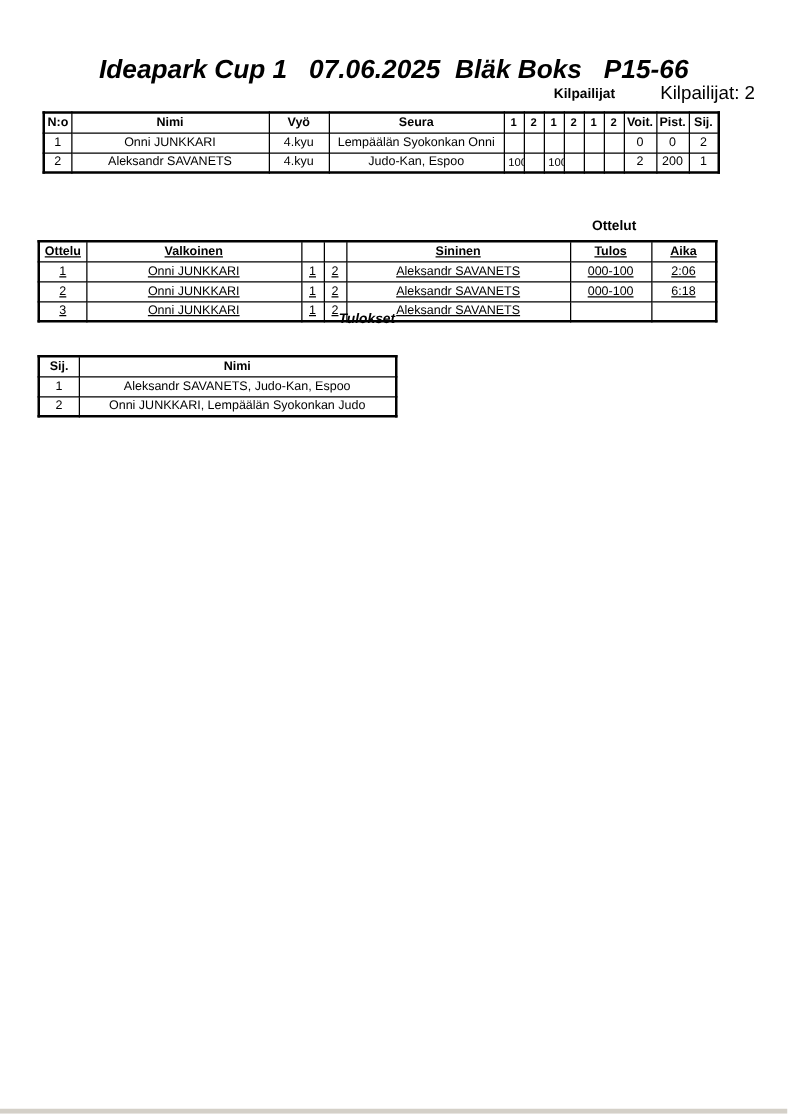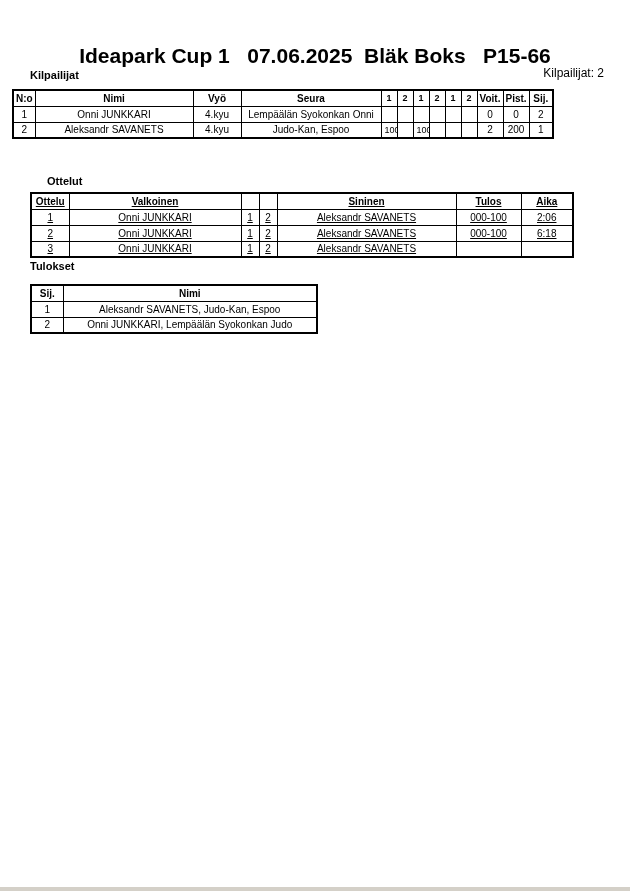--- a/index.html
+++ b/index.html
@@ -6,44 +6,44 @@
   html, body { margin: 0; padding: 0; }
   body {
     width: 630px; height: 891px;
     background: #ffffff; color: #000;
     font-family: "Liberation Sans", sans-serif;
     position: relative; overflow: hidden;
   }
   .title {
     position: absolute; top: 44px; left: 0; width: 630px;
     margin: 0; text-align: center;
-    font-size: 21px; font-weight: bold; white-space: pre;
+    font-size: 21px; font-weight: bold; white-space: pre; font-style: italic;
   }
   .count {
     position: absolute; top: 66px; right: 26px;
-    font-size: 12px;
+    font-size: 15px;
   }
   .section-heading {
-    position: absolute; font-weight: bold; font-size: 11px; text-align: left;
+    position: absolute; font-weight: bold; font-size: 11px; text-align: right;
   }
   .sh-competitors { top: 69px;  left: 30px; width: 462px; }
   .sh-matches     { top: 175px; left: 47px; width: 462px; }
-  .sh-results     { top: 260px; left: 30px; width: 286px; }
+  .sh-results     { top: 249px; left: 30px; width: 286px; font-style: italic; }
 
   table.tbl {
     position: absolute; border-collapse: collapse; table-layout: fixed;
     font-size: 10px; background: #fff; border: 2px solid #000;
   }
   .tbl th, .tbl td {
     border: 1px solid #000; padding: 0 3px; height: 16px;
     overflow: hidden; white-space: nowrap; font-weight: normal;
   }
   .tbl th { font-weight: bold; text-align: center; padding: 0 2px; }
 
-  .t-competitors { top: 89px;  left: 12px; width: 540px; }
+  .t-competitors { top: 89px;  left: 34px; width: 540px; }
   .t-matches     { top: 192px; left: 30px; width: 542px; text-decoration: underline; }
   .t-results     { top: 284px; left: 30px; width: 286px; }
 
   .ctr  { text-align: center; }
   .left { text-align: center; }
   .bold { font-weight: bold; }
   .score { padding: 0 1px; text-align: center; font-size: 9px; }
   .sep-left { border-left: 3px double #000; margin-top: 29px; }
 
   

